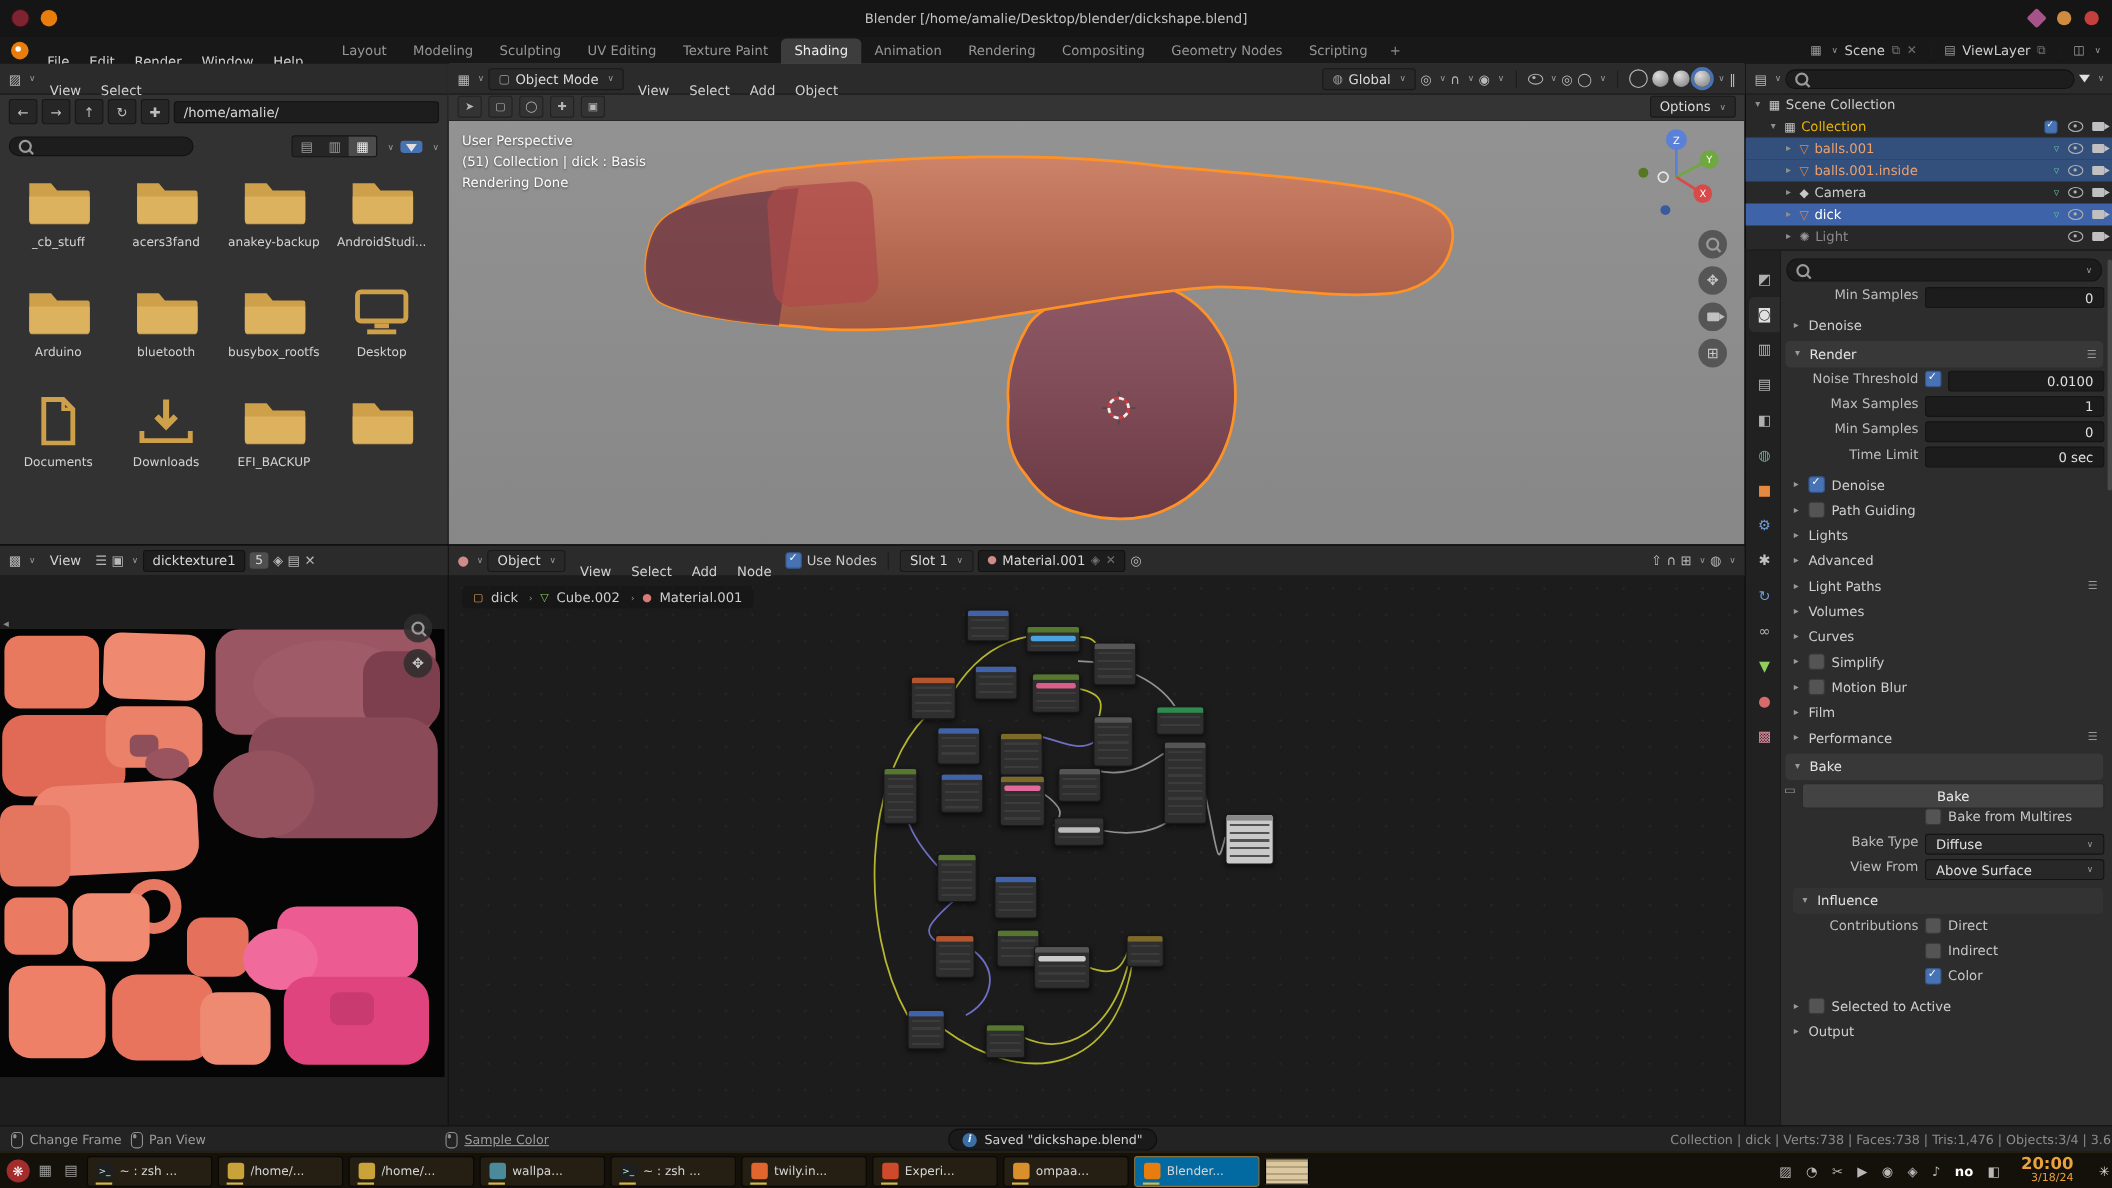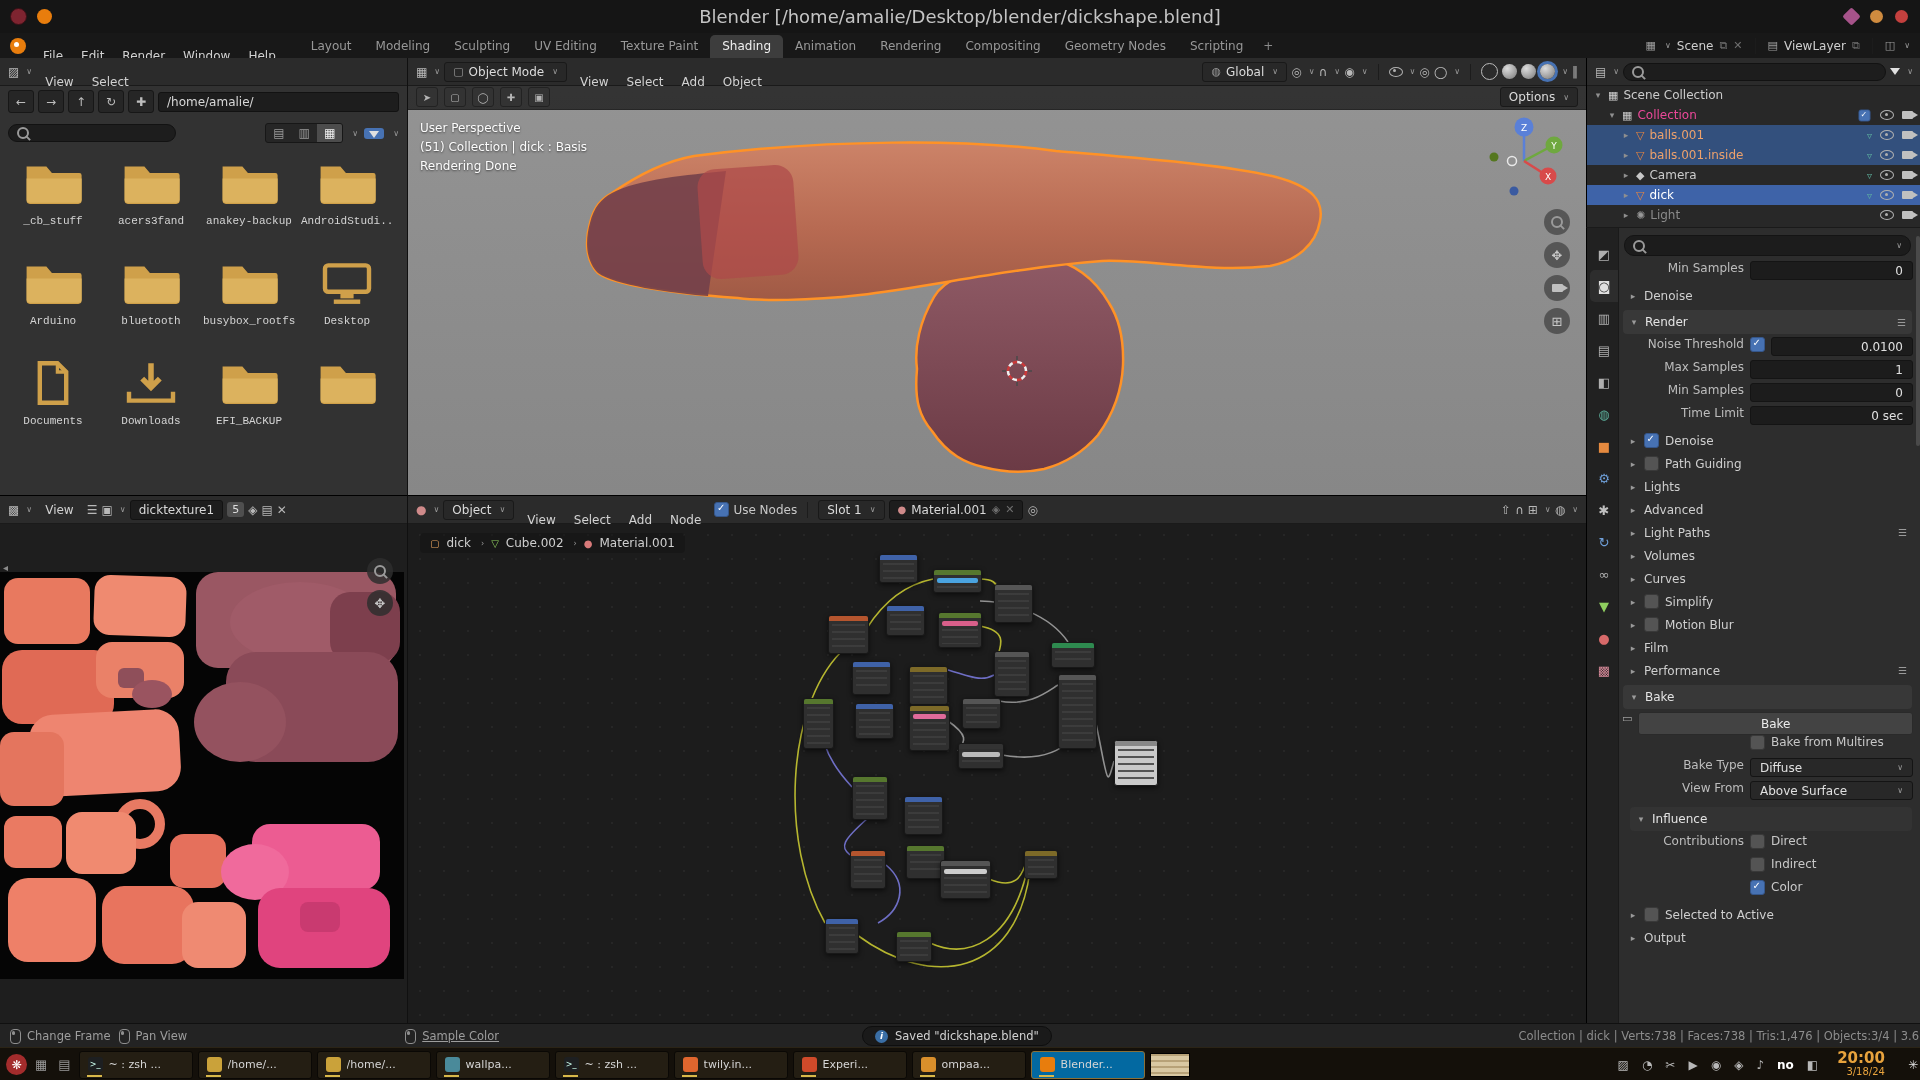--- a/index.html
+++ b/index.html
@@ -10,21 +10,21 @@
   .flex{display:flex;align-items:center;}
   .grow{flex:1;}
   .chev{font-size:8px;color:#9a9a9a;margin-left:3px;}
   .sep{width:1px;height:16px;background:#1c1c1c;margin:0 6px;}
 
   
   .titlebar{left:0;top:0;width:1920px;height:33px;background:#151515;display:flex;align-items:center;}
   .app-ico{width:15px;height:15px;border-radius:50%;margin-left:10px;display:inline-block;}
   .app-ico.red{background:#7e2430;border:1px solid #3a1016;}
   .app-ico.orange{background:#e87d0d;}
-  .title{position:absolute;left:50%;transform:translateX(-50%);color:#c4c4c4;font-size:18px;white-space:nowrap;}
+  .title{position:absolute;left:50%;transform:translateX(-50%);color:#c4c4c4;font-size:12px;white-space:nowrap;}
   .winbtns{margin-left:auto;display:flex;gap:12px;padding-right:12px;}
   .wbtn{width:13px;height:13px;border-radius:50%;}
   .wbtn.pin{background:#a6538a;transform:rotate(45deg);border-radius:2px;}
   .wbtn.min{background:#cf8b3f;}
   .wbtn.close{background:#c4403e;}
 
   
   .menubar{left:0;top:33px;width:1920px;height:25px;background:#181818;border-bottom:1px solid #000;display:flex;align-items:center;}
   .blender-ico{width:16px;height:16px;border-radius:50%;background:#e87d0d;margin:0 8px 0 10px;position:relative;}
   .blender-ico::after{content:"";position:absolute;left:4px;top:4px;width:5px;height:5px;border-radius:50%;background:#fff;}
@@ -52,21 +52,21 @@
   .cb.on::after{content:"✓";position:absolute;left:1.5px;top:-1px;color:#fff;font-size:10px;}
 
   
   .fb{left:0;top:58px;width:407px;height:437px;background:#323232;border-right:1px solid #101010;}
   .fb .row2{position:absolute;left:0;top:27px;right:0;height:33px;display:flex;align-items:center;gap:4px;padding:0 8px;}
   .navbtn{width:24px;height:21px;background:#262626;border:1px solid #171717;border-radius:3px;display:flex;align-items:center;justify-content:center;color:#bdbdbd;font-size:12px;flex:none;}
   .fb .row3{position:absolute;left:0;top:60px;right:0;height:30px;display:flex;align-items:center;gap:6px;padding:0 8px;}
   .dispgroup{display:flex;background:#262626;border:1px solid #171717;border-radius:3px;overflow:hidden;}
   .dispbtn{padding:2px 7px;color:#9c9c9c;}
   .dispbtn.active{background:#4c4c4c;color:#eee;}
-  .fgrid{position:absolute;left:4px;top:95px;right:0;bottom:0;display:grid;grid-template-columns:repeat(4,98px);grid-auto-rows:100px;overflow:hidden;font-family:Liberation Mono, monospace;}
+  .fgrid{position:absolute;left:4px;top:95px;right:0;bottom:0;display:grid;grid-template-columns:repeat(4,98px);grid-auto-rows:100px;overflow:hidden;}
   .folder{display:flex;flex-direction:column;align-items:center;padding-top:8px;gap:6px;}
   .folder svg{width:58px;height:44px;}
   .flabel{font-size:11px;color:#d4d4d4;max-width:92px;overflow:hidden;white-space:nowrap;text-align:center;}
 
   
   .ie{left:0;top:495px;width:407px;height:528px;background:#1e1e1e;border-right:1px solid #101010;border-top:1px solid #000;}
   .badge{background:#4f4f4f;border-radius:3px;padding:1px 5px;font-size:11px;color:#ddd;}
   .tex-wrap{position:absolute;left:0;top:76px;width:404px;height:407px;background:#060606;}
   .float-btn{position:absolute;width:26px;height:26px;border-radius:50%;background:rgba(46,46,46,.85);display:flex;align-items:center;justify-content:center;color:#c8c8c8;font-size:13px;}
   .panel-arrow{position:absolute;color:#8a8a8a;font-size:10px;}
@@ -685,21 +685,21 @@
     <div class="ol-rows" id="ol-rows">
         <div class="orow " style="padding-left: 6px;">
           <span class="arrow">▾</span>
           <span class="oi" style="color: rgb(208, 208, 208);">▦</span>
           <span style="color: rgb(204, 204, 204);">Scene Collection</span>
           <span class="right-icons"></span>
         </div>
         <div class="orow " style="padding-left: 20px;">
           <span class="arrow">▾</span>
           <span class="oi" style="color: rgb(200, 200, 200);">▦</span>
-          <span style="color: #ec4899;">Collection</span>
+          <span style="color: #eab308;">Collection</span>
           <span class="right-icons">
             <span class="cb on" style="transform: scale(0.8);"></span>
             <span class="eye-ico"></span>
             <span class="cam-ico"></span>
           </span>
         </div>
         <div class="orow selected" style="padding-left: 34px;">
           <span class="arrow">▸</span>
           <span class="oi" style="color: rgb(232, 133, 63);">▽</span>
           <span style="color: rgb(237, 161, 108);">balls.001</span>

